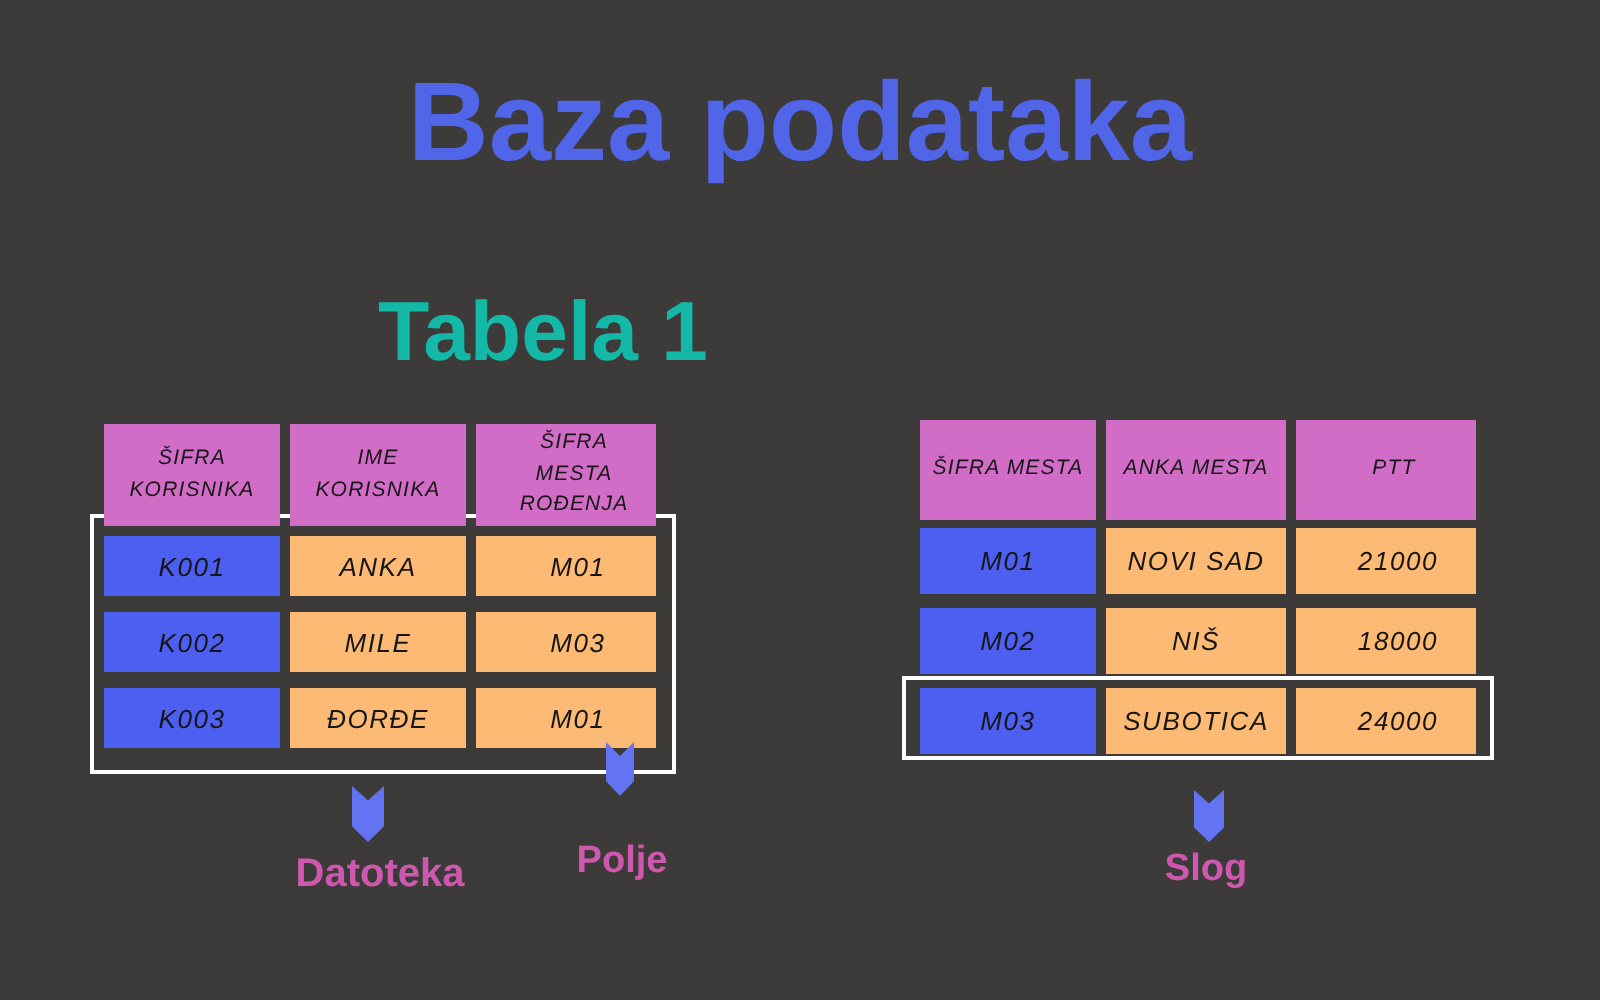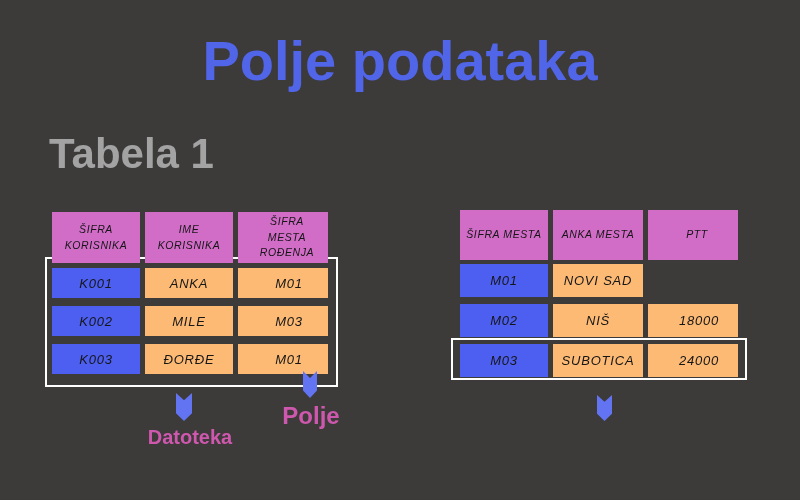--- a/index.html
+++ b/index.html
@@ -23,25 +23,25 @@
     margin: 0;
     text-align: center;
     font-size: 56px;
     font-weight: bold;
     letter-spacing: 0px;
     color: #5165e8;
   }
   .tname {
     position: absolute;
     top: 126px;
-    margin: 4px;
-    text-align: left;
+    margin: 16px;
+    text-align: right;
     font-size: 42px;
     font-weight: bold;
-    color: #a3a3a3;
+    color: #14b8a6;
   }
   .tname.t1 { left: 45px;  width: 293px; }
   .tname.t2 { left: 451px; width: 296px; }
 
   .table { position: absolute; }
   .table.t1 { left: 45px;  top: 212px; width: 293px; height: 180px; }
   .table.t2 { left: 451px; top: 210px; width: 296px; height: 180px; }
 
   .hrow {
     position: absolute;
@@ -114,29 +114,29 @@
   .arrow.slog     { left: 597px; top: 395px; width: 15px; height: 26px; }
 
   .plabel {
     position: absolute;
     margin: 0;
     text-align: center;
     font-weight: bold;
     color: #ce58ae;
   }
   .plabel.datoteka { left: 110px; top: 426px; width: 160px; font-size: 20px; }
-  .plabel.polje    { left: 251px; top: 402px; width: 120px; font-size: 24px; }
+  .plabel.polje    { left: 251px; top: 420px; width: 120px; font-size: 19px; }
   .plabel.slog     { left: 543px; top: 424px; width: 120px; font-size: 19px; }
 </style>
 </head>
 <body>
 
 <div class="stage">
 
-  <h1 class="title">Polje podataka</h1>
+  <h1 class="title">Baza podataka</h1>
 
   <h2 class="tname t1">Tabela 1</h2>
 
   <div class="table t1">
     <div class="hrow">
       <div class="cell hd w1">ŠIFRA KORISNIKA</div>
       <div class="cell hd w2">IME KORISNIKA</div>
       <div class="cell hd w3">ŠIFRA MESTA ROĐENJA</div>
     </div>
     <div class="hlbox filebox"></div>
@@ -163,34 +163,36 @@
     <div class="hrow">
       <div class="cell hd w1">ŠIFRA MESTA</div>
       <div class="cell hd w2">ANKA MESTA</div>
       <div class="cell hd w3">PTT</div>
     </div>
     <div class="hlbox slogbox"></div>
     <div class="brows">
       <div class="brow">
         <div class="cell bd key w1">M01</div>
         <div class="cell bd val w2">NOVI SAD</div>
+        <div class="cell bd val w3">21000</div>
       </div>
       <div class="brow">
         <div class="cell bd key w1">M02</div>
         <div class="cell bd val w2">NIŠ</div>
         <div class="cell bd val w3">18000</div>
       </div>
       <div class="brow">
         <div class="cell bd key w1">M03</div>
         <div class="cell bd val w2">SUBOTICA</div>
         <div class="cell bd val w3">24000</div>
       </div>
     </div>
   </div>
 
   <div class="arrow datoteka"></div>
   <div class="arrow polje"></div>
   <div class="arrow slog"></div>
 
   <p class="plabel datoteka">Datoteka</p>
   <p class="plabel polje">Polje</p>
+  <p class="plabel slog">Slog</p>
 
 </div>
 
 </body></html>

